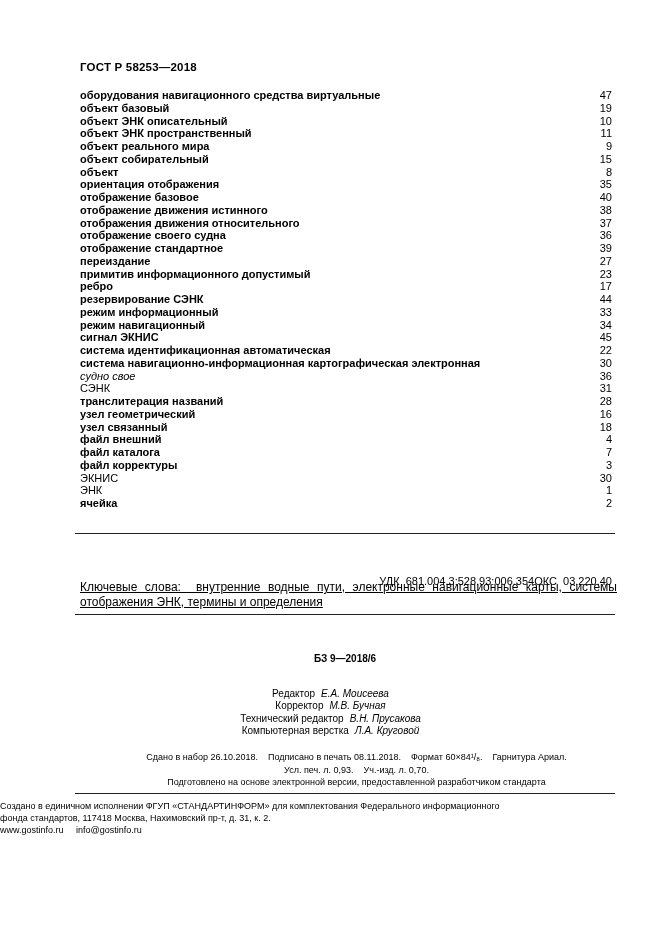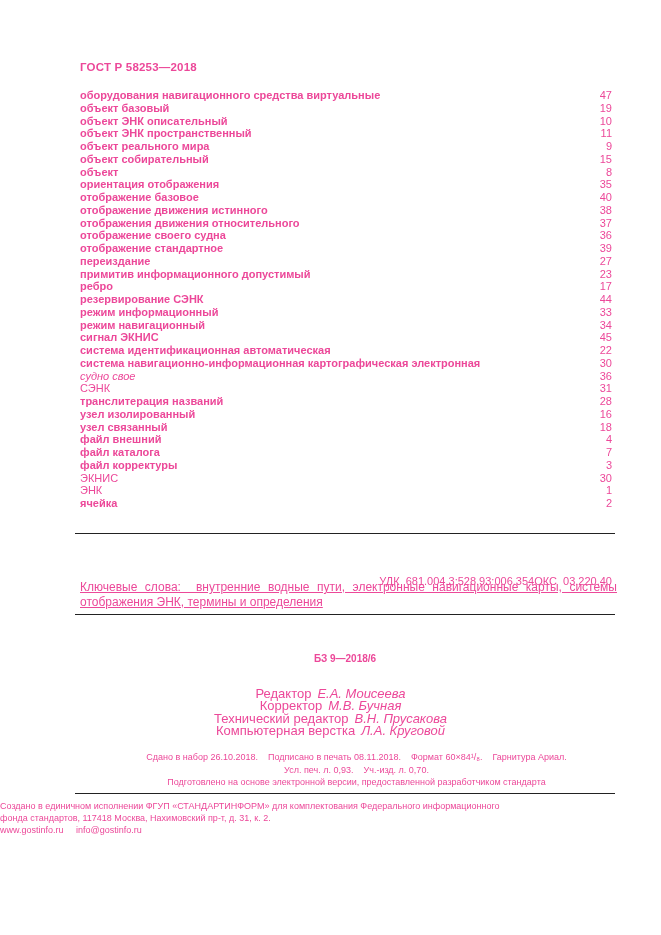--- a/index.html
+++ b/index.html
@@ -1,21 +1,21 @@
 <!DOCTYPE html>
 <html lang="ru"><head>
 <meta charset="utf-8">
 <style>
   html, body { margin: 0; padding: 0; background: #ffffff; }
   .page {
     position: relative;
     width: 661px;
     height: 935px;
     background: #ffffff;
-    color: #ec4899;
+    color: #000000;
     font-family: "Liberation Sans", "DejaVu Sans", sans-serif;
     overflow: hidden;
   }
   .doc-header {
     position: absolute;
     left: 80px;
     top: 61px;
     font-size: 11.5px;
     font-weight: bold;
     letter-spacing: 0.2px;
@@ -75,21 +75,21 @@
     text-align: center;
     font-size: 10px;
     font-weight: bold;
   }
   .staff-block {
     position: absolute;
     left: 0;
     width: 661px;
     top: 688px;
     text-align: center;
-    font-size: 13px;
+    font-size: 10px;
     line-height: 12.3px;
   }
   .staff-line .name { font-style: italic; margin-left: 6px; }
   .print-info {
     position: absolute;
     left: 0;
     width: 661px;
     top: 751px;
     text-align: center;
     font-size: 9px;
@@ -208,21 +208,21 @@
       </div>
       <div class="index-row">
         <span class="term regular">СЭНК</span>
         <span class="pagenum">31</span>
       </div>
       <div class="index-row">
         <span class="term">транслитерация названий</span>
         <span class="pagenum">28</span>
       </div>
       <div class="index-row">
-        <span class="term">узел изолированный</span>
+        <span class="term">узел геометрический</span>
         <span class="pagenum">16</span>
       </div>
       <div class="index-row">
         <span class="term">узел связанный</span>
         <span class="pagenum">18</span>
       </div>
       <div class="index-row">
         <span class="term">файл внешний</span>
         <span class="pagenum">4</span>
       </div>

